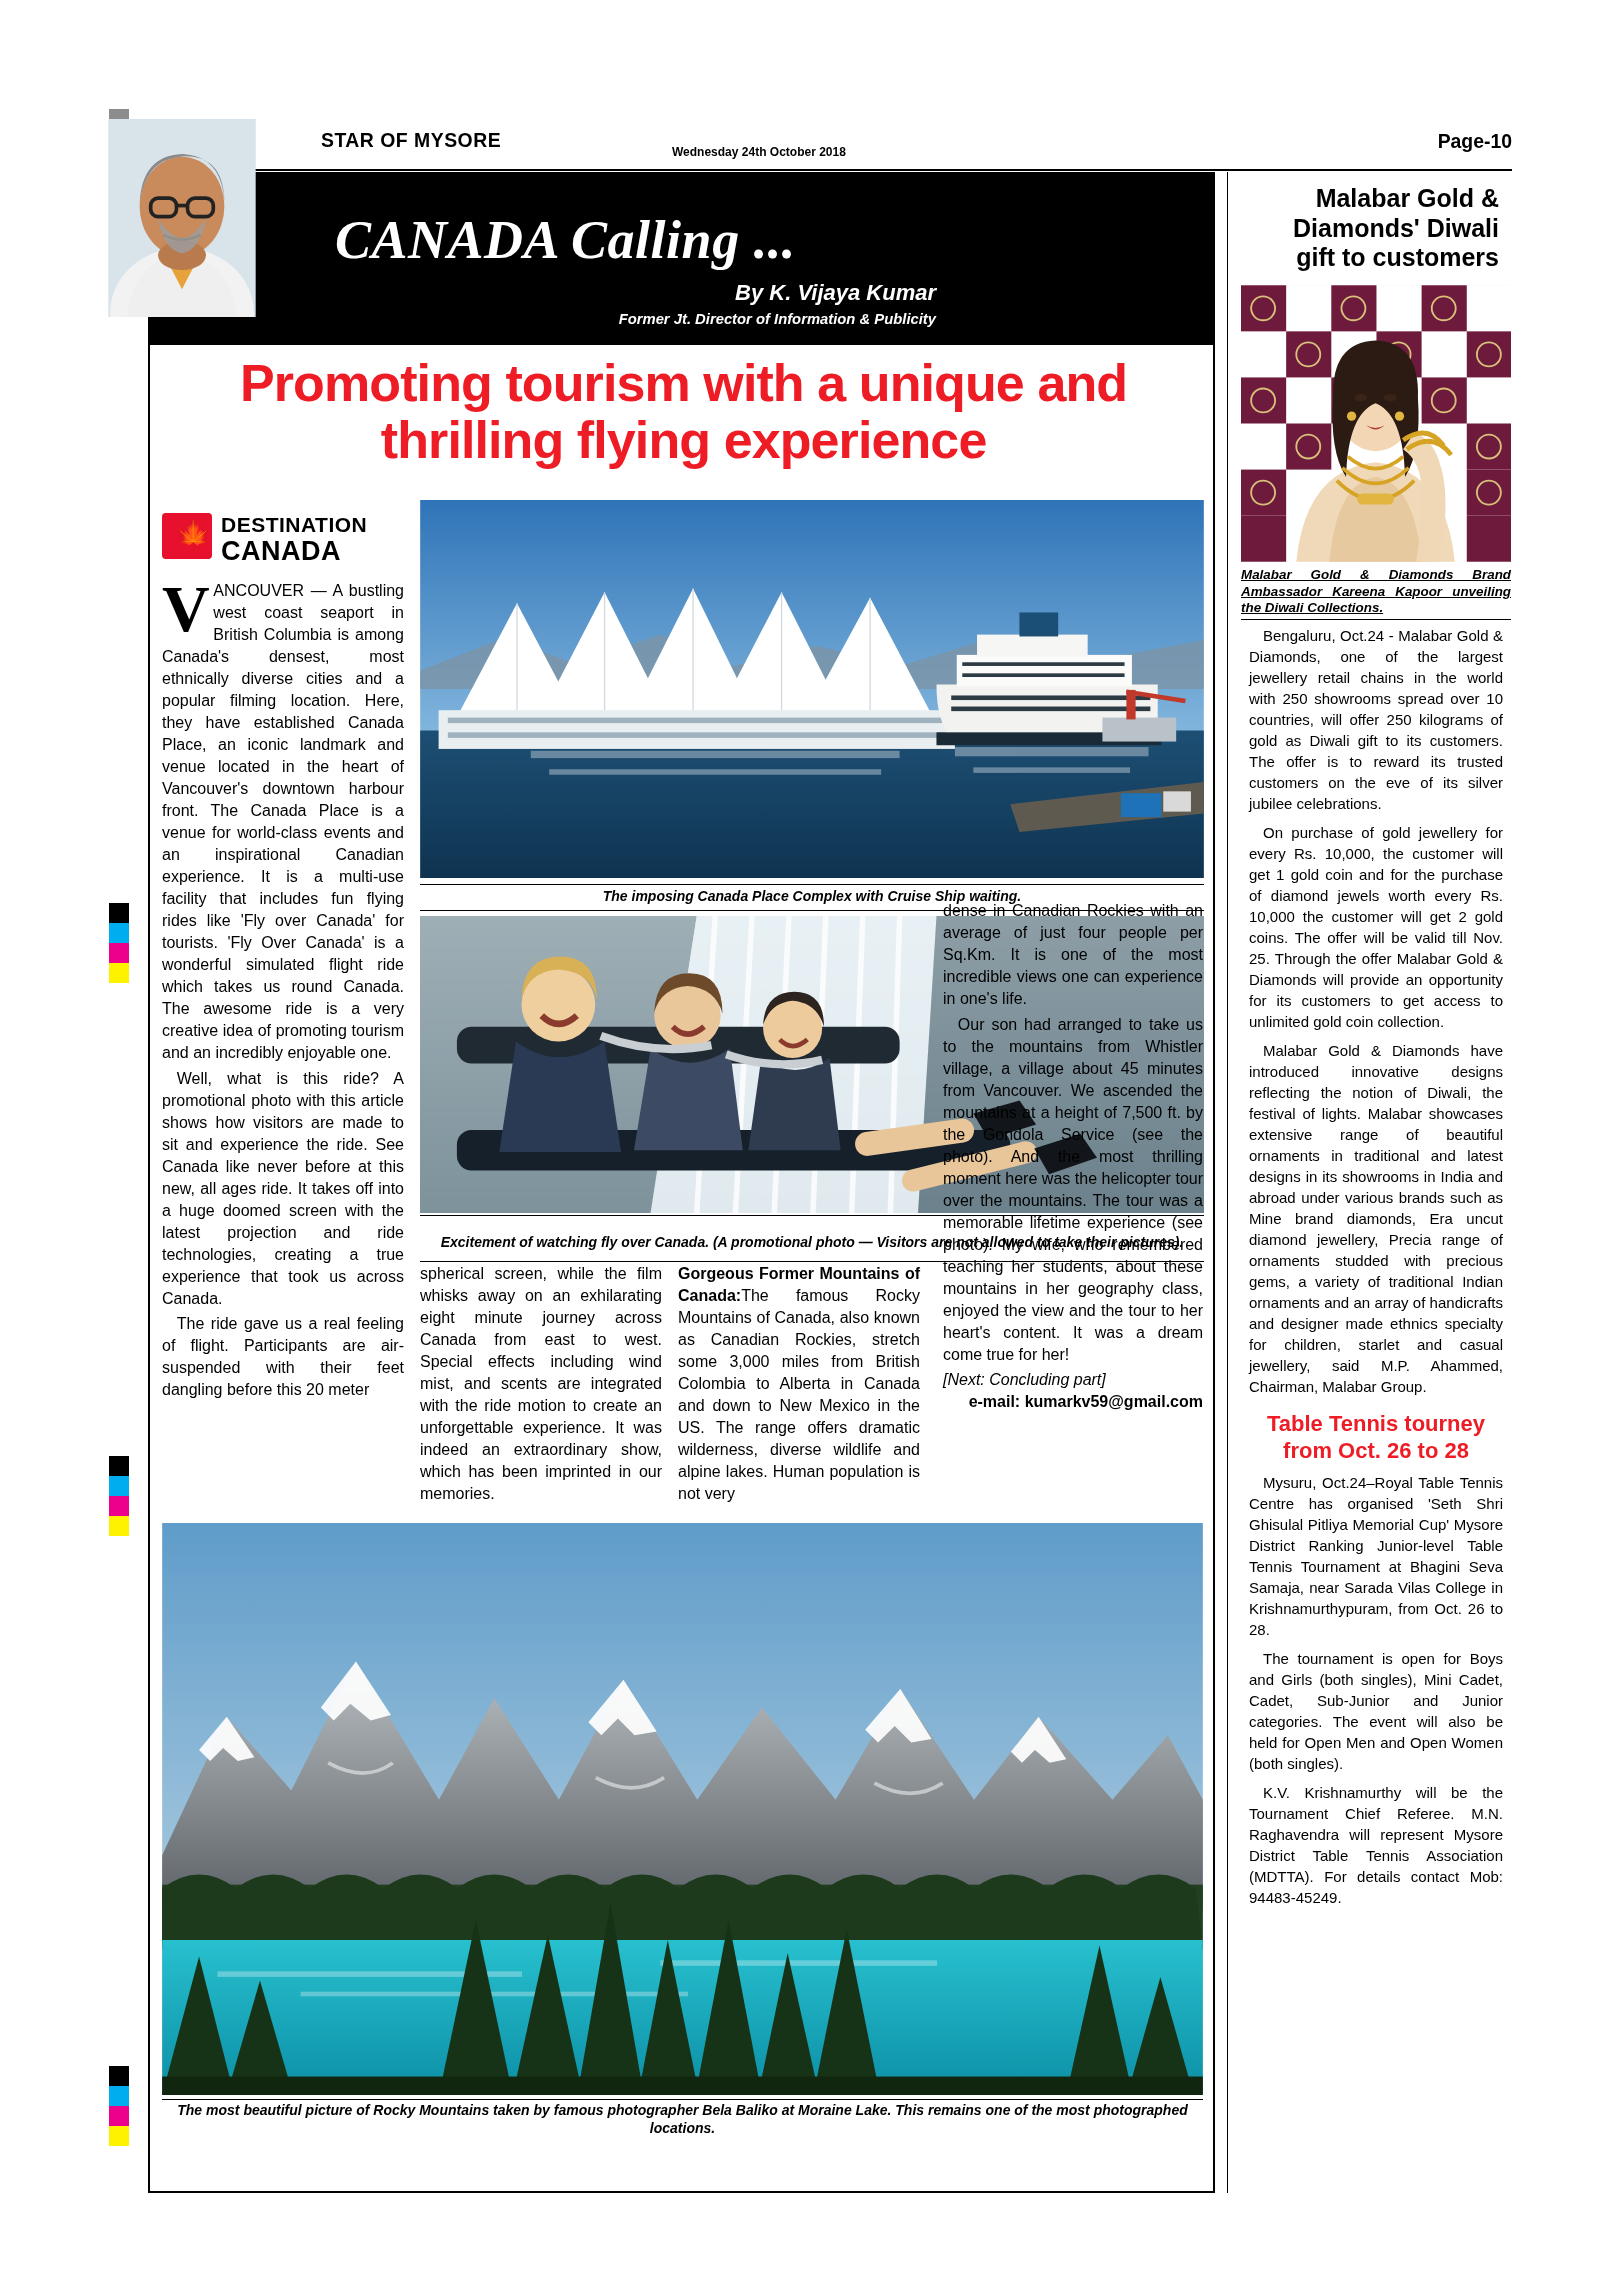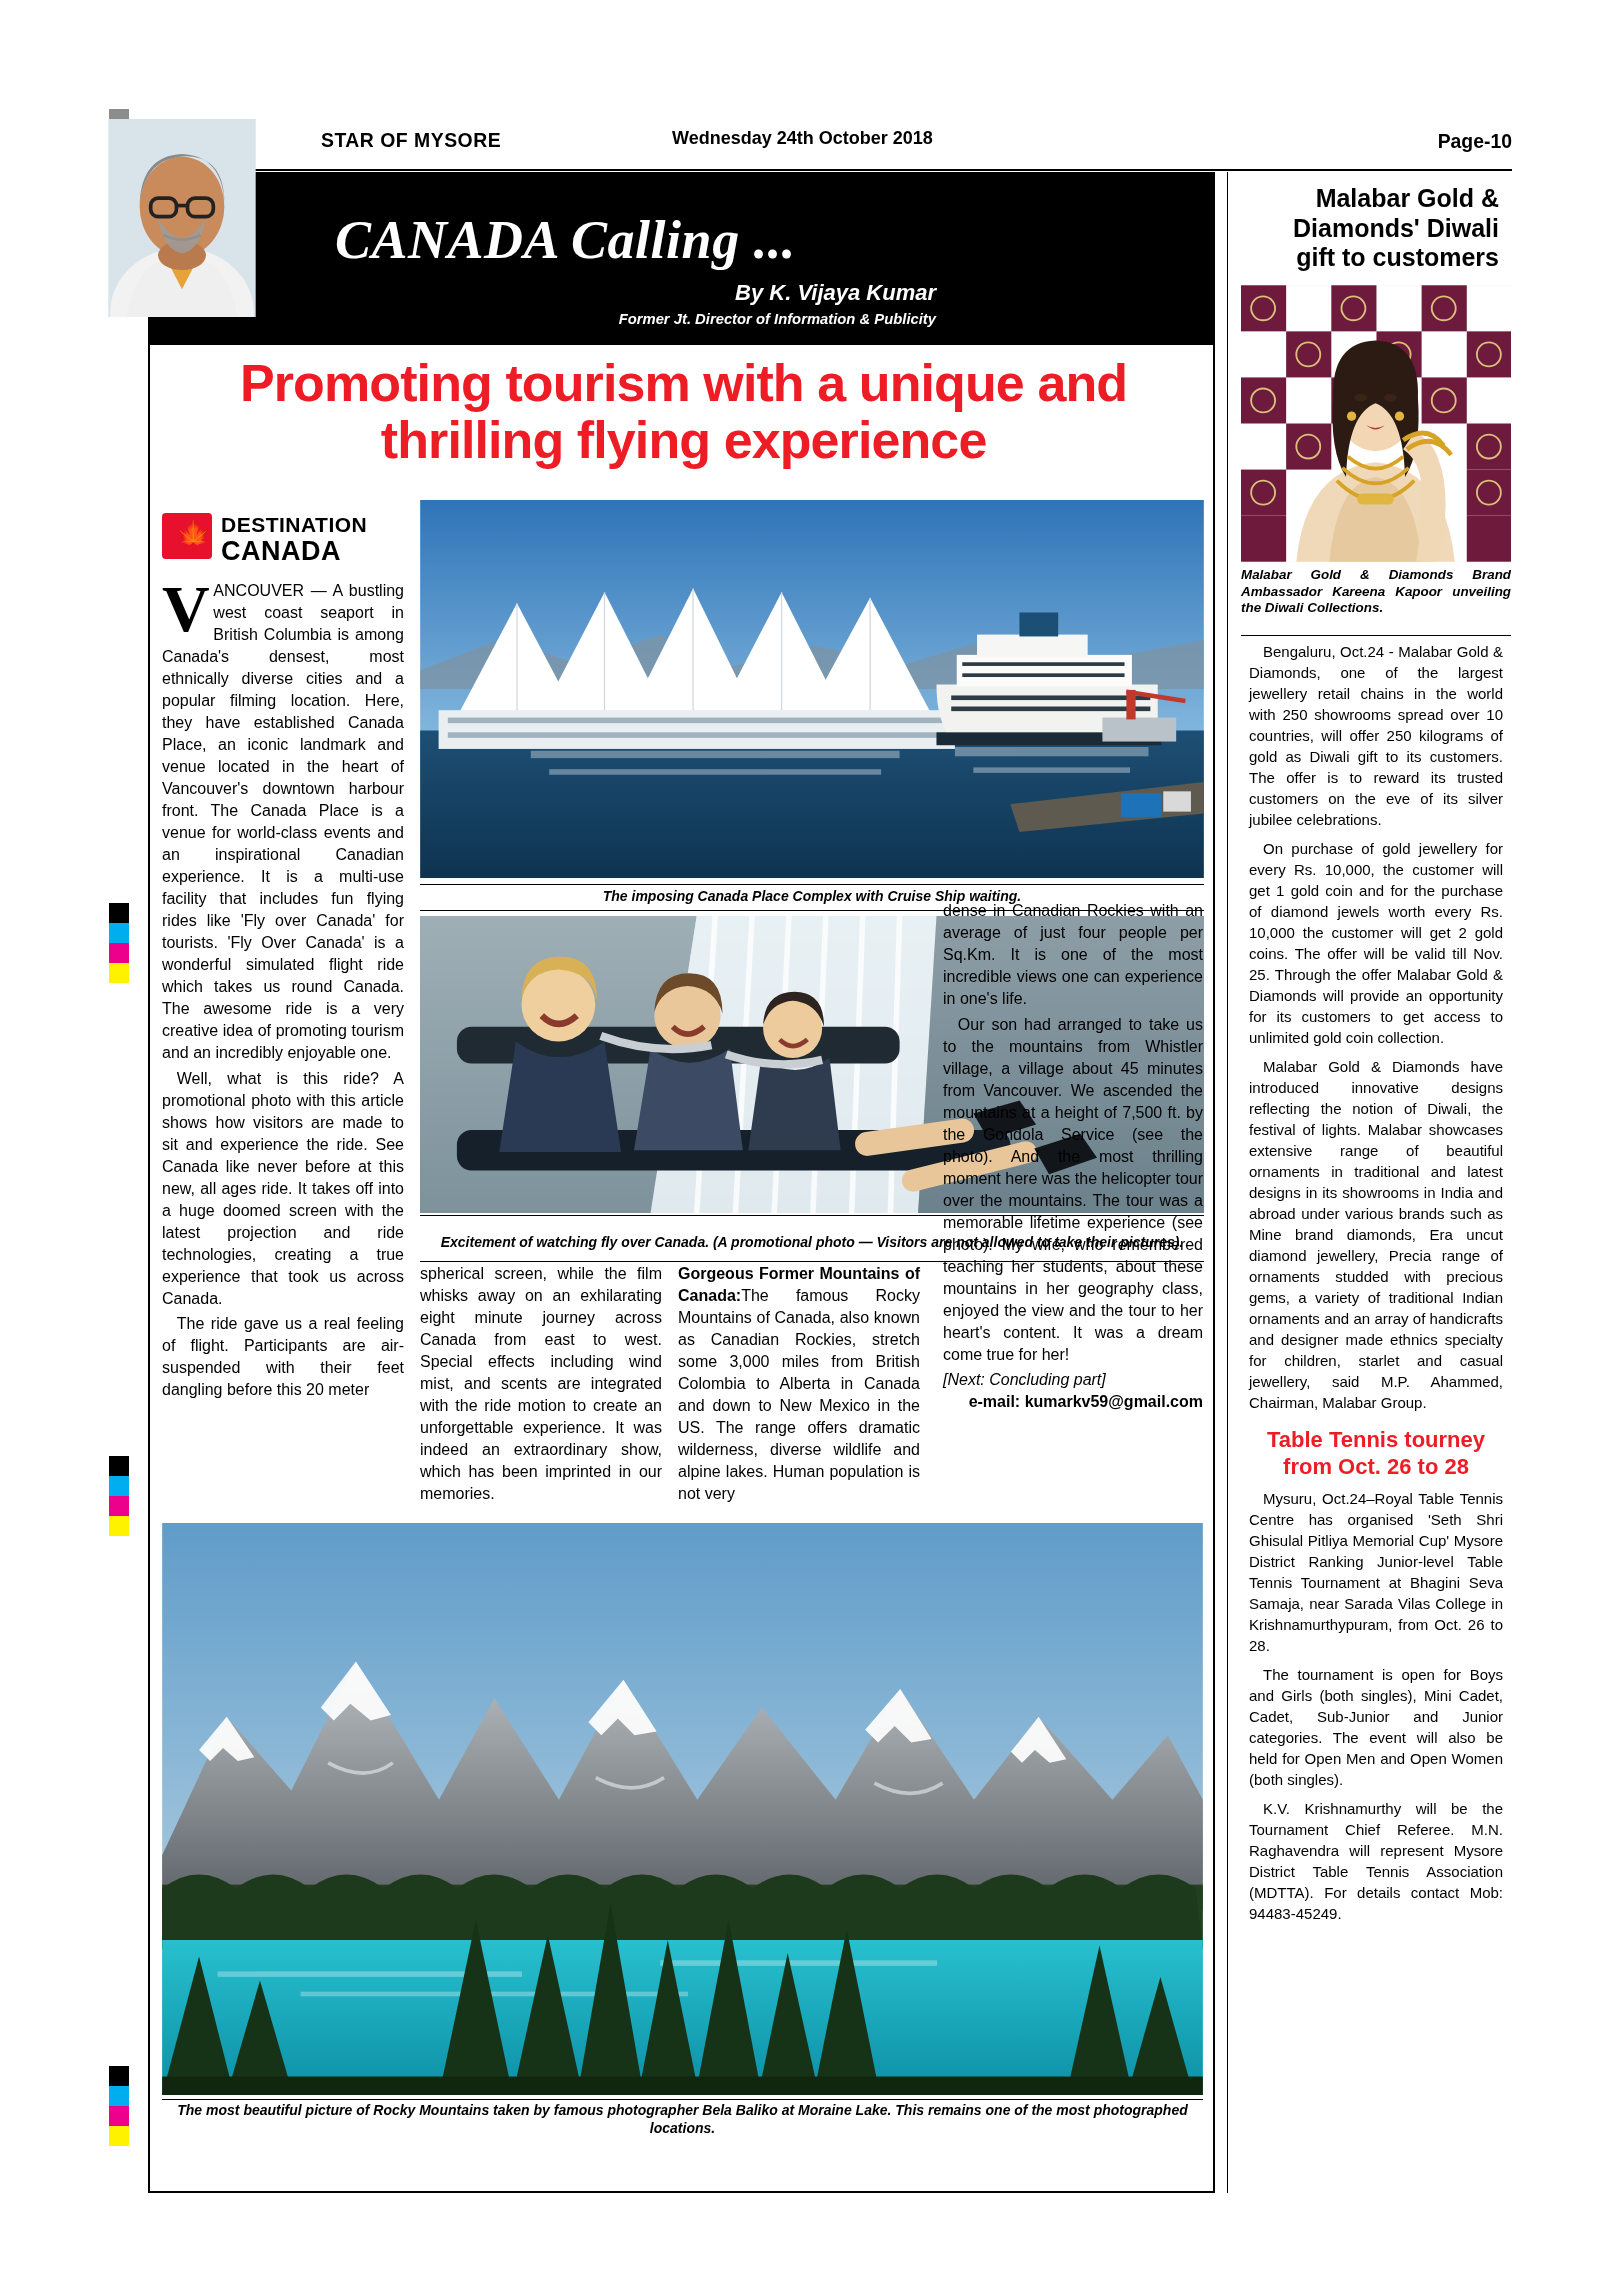--- a/index.html
+++ b/index.html
@@ -16,21 +16,21 @@
   }
   
   .regmark{position:absolute;width:20px;}
   .regmark div{height:20px;}
   
   .masthead{
     position:absolute;left:109px;top:125px;width:1403px;height:44px;
     border-bottom:2.8px solid #000;
   }
   .mh-left{position:absolute;left:212px;top:3.7px;font-weight:bold;font-size:19.4px;letter-spacing:0.5px;}
-  .mh-date{position:absolute;left:563px;top:3px;font-weight:bold;font-size:18px;}
+  .mh-date{position:absolute;left:563px;top:20px;font-weight:bold;font-size:12px;}
   .mh-page{position:absolute;right:0;top:4.6px;font-weight:bold;font-size:19.4px;}
 
   
   .frame{
     position:absolute;left:148px;top:172px;width:1067px;height:2021px;
     border:2.8px solid #000;
     box-sizing:border-box;
   }
   .titlebar{
     position:absolute;left:0;top:0;width:100%;height:171px;background:#000000;
@@ -457,21 +457,21 @@
 
           <path d="M214 300 Q230 230 214 188 Q206 166 188 160 L176 178 Q196 192 196 224 Q196 266 190 300Z" fill="#f0d7b5"></path>
           <g stroke="#d6a324" stroke-width="5" fill="none">
             <path d="M176 168 q26 -18 44 6"></path>
             <path d="M180 178 q28 -20 48 6"></path>
           </g>
         </g>
       </svg>
     </div>
 
-    <div class="railcap" style="margin-top:5.5px;border-bottom:1.8px solid #000;padding-bottom:18px;">Malabar Gold &amp; Diamonds Brand Ambassador Kareena Kapoor unveiling the Diwali Collections.</div>
+    <div class="railcap" style="margin-top:5.5px;border-bottom:1.8px solid #000;padding-bottom:2px;text-decoration:underline;">Malabar Gold &amp; Diamonds Brand Ambassador Kareena Kapoor unveiling the Diwali Collections.</div>
 
     <p class="railp" style="margin-top:5.5px;">Bengaluru, Oct.24 - Malabar Gold &amp; Diamonds, one of the largest jewellery retail chains in the world with 250 showrooms spread over 10 countries, will offer 250 kilograms of gold as Diwali gift to its customers. The offer is to reward its trusted customers on the eve of its silver jubilee celebrations.</p>
     <p class="railp" style="margin-top:3.7px;">On purchase of gold jewellery for every Rs. 10,000, the customer will get 1 gold coin and for the purchase of diamond jewels worth every Rs. 10,000 the customer will get 2 gold coins. The offer will be valid till Nov. 25. Through the offer Malabar Gold &amp; Diamonds will provide an opportunity for its customers to get access to unlimited gold coin collection.</p>
     <p class="railp" style="margin-top:3.7px;">Malabar Gold &amp; Diamonds have introduced innovative designs reflecting the notion of Diwali, the festival of lights. Malabar showcases extensive range of beautiful ornaments in traditional and latest designs in its showrooms in India and abroad under various brands such as Mine brand diamonds, Era uncut diamond jewellery, Precia range of ornaments studded with precious gems, a variety of traditional Indian ornaments and an array of handicrafts and designer made ethnics specialty for children, starlet and casual jewellery, said M.P. Ahammed, Chairman, Malabar Group.</p>
 
     <div class="tt-head">Table Tennis tourney from Oct. 26 to 28</div>
     <p class="railp">Mysuru, Oct.24–Royal Table Tennis Centre has organised 'Seth Shri Ghisulal Pitliya Memorial Cup' Mysore District Ranking Junior-level Table Tennis Tournament at Bhagini Seva Samaja, near Sarada Vilas College in Krishnamurthypuram, from Oct. 26 to 28.</p>
     <p class="railp" style="margin-top:3.7px;">The tournament is open for Boys and Girls (both singles), Mini Cadet, Cadet, Sub-Junior and Junior categories. The event will also be held for Open Men and Open Women (both singles).</p>
     <p class="railp" style="margin-top:3.7px;">K.V. Krishnamurthy will be the Tournament Chief Referee. M.N. Raghavendra will represent Mysore District Table Tennis Association (MDTTA). For details contact Mob: 94483-45249.</p>
   </div>

